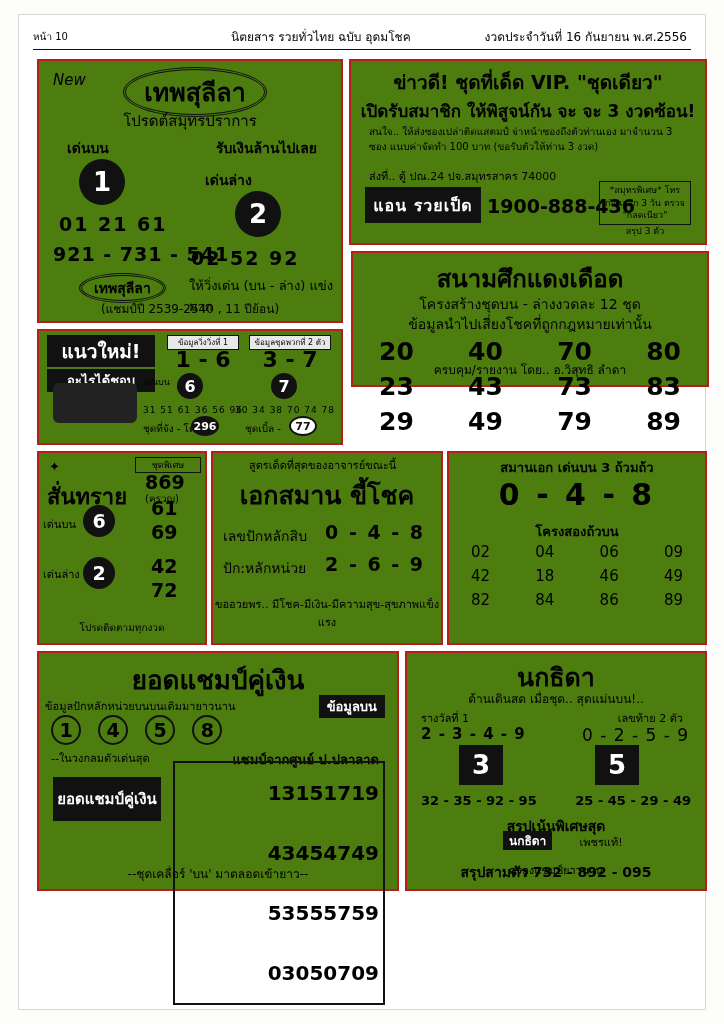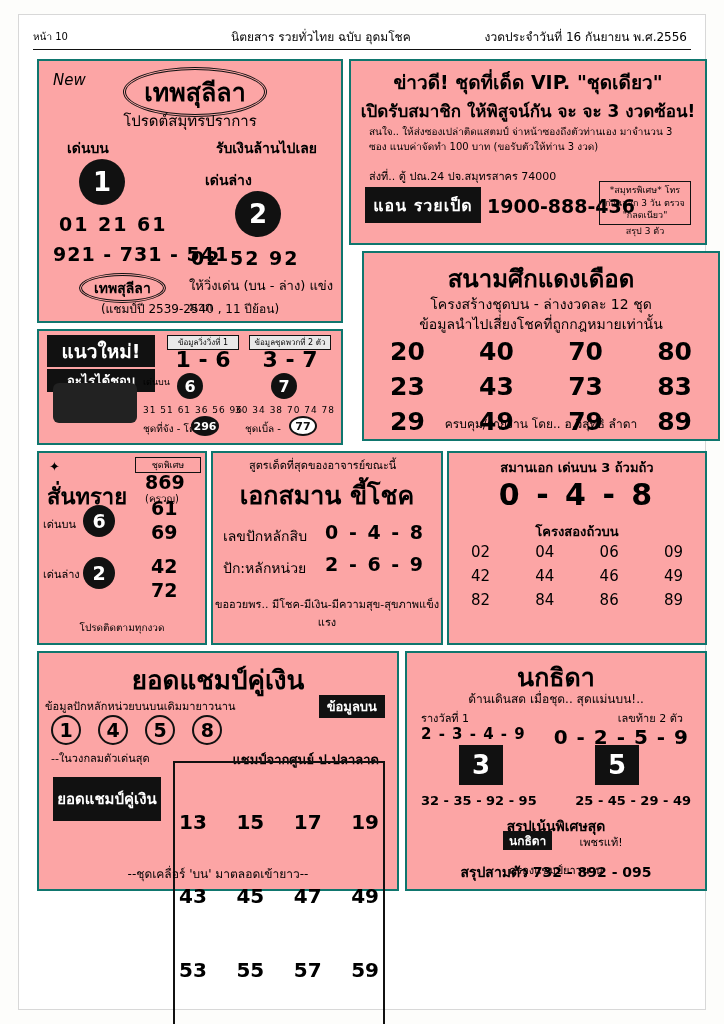--- a/index.html
+++ b/index.html
@@ -27,21 +27,21 @@
   .hdr {
     position:absolute; left:14px; top:12px; right:14px; height:22px;
     font-size:11px;
   }
   .hdr .pg { position:absolute; left:0; top:2px; font-size:10px; }
   .hdr .mid { position:absolute; left:198px; top:0; font-size:12px; }
   .hdr .right { position:absolute; right:4px; top:0; font-size:12px; }
   .hdr-rule { position:absolute; left:14px; right:14px; top:34px; height:1px; background:#111; }
 
   
-  .box { position:absolute; border:2px solid #0f766e; background:#fca5a5; }
+  .box { position:absolute; border:2px solid #b91c1c; background:#4d7c0f; }
 
   .ellipse-title {
     border:3px double #111;
     border-radius:50%;
     display:inline-block;
     padding:2px 18px;
     font-weight:bold;
   }
   .circle {
     display:inline-flex; align-items:center; justify-content:center;
@@ -77,21 +77,21 @@
   #boxB .t2 { position:absolute; left:0; top:36px; width:100%; text-align:center; font-size:17px; font-weight:bold; }
   #boxB .p1 { position:absolute; left:18px; top:64px; right:18px; font-size:10px; line-height:1.45; }
   #boxB .p2 { position:absolute; left:18px; top:106px; font-size:11px; }
   #boxB .logo { position:absolute; left:14px; top:126px; width:116px; height:36px; background:#111; color:#fff;
                 display:flex; align-items:center; justify-content:center; font-size:16px; font-weight:bold; letter-spacing:1px; }
   #boxB .tel { position:absolute; left:136px; top:134px; font-size:19px; font-weight:bold; }
   #boxB .tag { position:absolute; right:14px; top:120px; width:92px; font-size:9px; text-align:center; line-height:1.4; }
   #boxB .tagbox { border:1px solid #111; padding:2px 3px; }
 
   
-  #boxC { left:343px; top:236px; width:358px; height:190px;padding-left:37px; }
+  #boxC { left:332px; top:236px; width:358px; height:136px;padding-left:37px; }
   #boxC .t1 { position:absolute; left:0; top:6px; width:100%; text-align:center; font-size:24px; font-weight:bold; }
   #boxC .s1 { position:absolute; left:0; top:40px; width:100%; text-align:center; font-size:14px; }
   #boxC .s2 { position:absolute; left:0; top:60px; width:100%; text-align:center; font-size:14px; }
   #boxC .grid { position:absolute; left:26px; top:84px; right:26px; }
   #boxC .grow { display:flex; justify-content:space-between; font-size:25px; font-weight:bold; margin-bottom:6px; }
   #boxC .foot { position:absolute; left:0; bottom:6px; width:100%; text-align:center; font-size:12px; }
 
   
   #boxD { left:18px; top:314px; width:306px; height:116px; }
   #boxD .lbl { position:absolute; left:8px; top:4px; width:108px; height:70px; }
@@ -153,31 +153,31 @@
   #boxH .s1 { position:absolute; left:6px; top:44px; font-size:11px; }
   #boxH .tag1 { position:absolute; right:12px; top:42px; background:#111; color:#fff; font-size:13px; font-weight:bold; padding:1px 8px; }
   #boxH .circs { position:absolute; left:12px; top:62px; }
   #boxH .cc { display:inline-flex; align-items:center; justify-content:center; width:30px; height:30px;
               border:2px solid #111; border-radius:50%; font-size:19px; font-weight:bold; margin-right:12px; }
   #boxH .s2 { position:absolute; left:12px; top:96px; font-size:11px; }
   #boxH .s3 { position:absolute; right:18px; top:96px; font-size:13px; font-weight:bold; }
   #boxH .blk { position:absolute; left:14px; top:124px; width:108px; height:44px; background:#111; color:#fff;
                display:flex; align-items:center; justify-content:center; font-size:15px; font-weight:bold; }
   #boxH .tbl { position:absolute; left:134px; top:108px; width:212px; border:2px solid #111; }
-  #boxH .trow { display:flex; justify-content:space-between; font-size:20px; font-weight:bold; padding:3px 4px;margin-top:44px; }
+  #boxH .trow { display:flex; justify-content:flex-end; font-size:20px; font-weight:bold; padding:18px 4px; }
   #boxH .foot { position:absolute; left:0; bottom:6px; width:100%; text-align:center; font-size:12px; }
 
   
   #boxI { left:386px; top:636px; width:302px; height:240px; }
   #boxI .t1 { position:absolute; left:0; top:4px; width:100%; text-align:center; font-size:25px; font-weight:bold; }
   #boxI .s1 { position:absolute; left:0; top:36px; width:100%; text-align:center; font-size:12px; }
   #boxI .hl { position:absolute; left:14px; top:56px; font-size:11px; }
   #boxI .hr { position:absolute; right:22px; top:56px; font-size:11px; }
   #boxI .nl { position:absolute; left:14px; top:72px; font-size:15px; font-weight:bold; letter-spacing:1px; }
-  #boxI .nr { position:absolute; right:16px; top:72px; font-size:20px; font-weight:bold; letter-spacing:1px; }
+  #boxI .nr { position:absolute; right:16px; top:72px; font-size:17px; font-weight:normal; letter-spacing:1px; }
   #boxI .bigbox { position:absolute; width:44px; height:40px; background:#111; color:#fff;
                   display:flex; align-items:center; justify-content:center; font-size:26px; font-weight:bold; }
   #boxI .bb1 { left:52px; top:92px; }
   #boxI .bb2 { right:66px; top:92px; }
   #boxI .pl { position:absolute; left:14px; top:140px; font-size:13px; font-weight:bold; }
   #boxI .pr { position:absolute; right:14px; top:140px; font-size:13px; font-weight:bold; }
   #boxI .c1 { position:absolute; left:0; top:162px; width:100%; text-align:center; font-size:14px; font-weight:bold; }
   #boxI .c2 { position:absolute; left:0; top:180px; width:100%; text-align:center; font-size:11px; }
   #boxI .c3 { position:absolute; left:0; top:194px; width:100%; text-align:center; font-size:11px; }
   #boxI .badge { position:absolute; left:96px; top:178px; background:#111; color:#fff; font-size:12px; padding:0 6px; font-weight:bold; }
@@ -314,21 +314,21 @@
       <div class="t2">โครงสองถ้วบน</div>
       <div class="grid">
         <div class="grow">
           <span>02</span>
           <span>04</span>
           <span>06</span>
           <span>09</span>
         </div>
         <div class="grow">
           <span>42</span>
-          <span>44</span>
+          <span>18</span>
           <span>46</span>
           <span>49</span>
         </div>
         <div class="grow">
           <span>82</span>
           <span>84</span>
           <span>86</span>
           <span>89</span>
         </div>
       </div>

